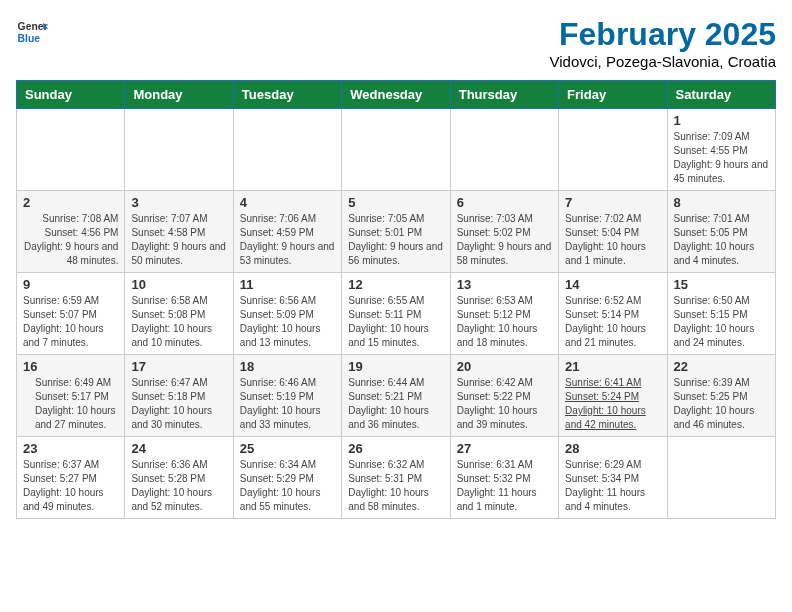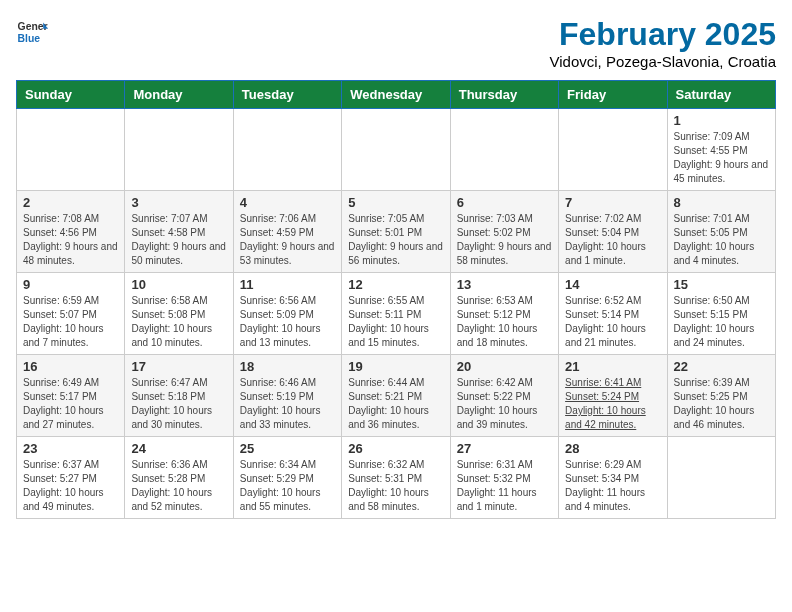--- a/index.html
+++ b/index.html
@@ -120,21 +120,21 @@
         <td>
           <div class="cell-day">1</div>
           <div class="cell-info" style="white-space: pre-line;">Sunrise: 7:09 AM
 Sunset: 4:55 PM
 Daylight: 9 hours and 45 minutes.</div>
         </td>
       </tr>
       <tr>
         <td>
           <div class="cell-day">2</div>
-          <div class="cell-info" style="white-space: pre-line;">Sunrise: 7:08 AM
+          <div class="cell-info" style="white-space: pre-line; text-align: right;">Sunrise: 7:08 AM
 Sunset: 4:56 PM
 Daylight: 9 hours and 48 minutes.</div>
         </td>
         <td>
           <div class="cell-day">3</div>
           <div class="cell-info" style="white-space: pre-line;">Sunrise: 7:07 AM
 Sunset: 4:58 PM
 Daylight: 9 hours and 50 minutes.</div>
         </td>
         <td>
@@ -208,21 +208,21 @@
         <td>
           <div class="cell-day">15</div>
           <div class="cell-info" style="white-space: pre-line;">Sunrise: 6:50 AM
 Sunset: 5:15 PM
 Daylight: 10 hours and 24 minutes.</div>
         </td>
       </tr>
       <tr>
         <td>
           <div class="cell-day">16</div>
-          <div class="cell-info" style="white-space: pre-line;">Sunrise: 6:49 AM
+          <div class="cell-info" style="white-space: pre-line; margin-left: 12px;">Sunrise: 6:49 AM
 Sunset: 5:17 PM
 Daylight: 10 hours and 27 minutes.</div>
         </td>
         <td>
           <div class="cell-day">17</div>
           <div class="cell-info" style="white-space: pre-line;">Sunrise: 6:47 AM
 Sunset: 5:18 PM
 Daylight: 10 hours and 30 minutes.</div>
         </td>
         <td>

